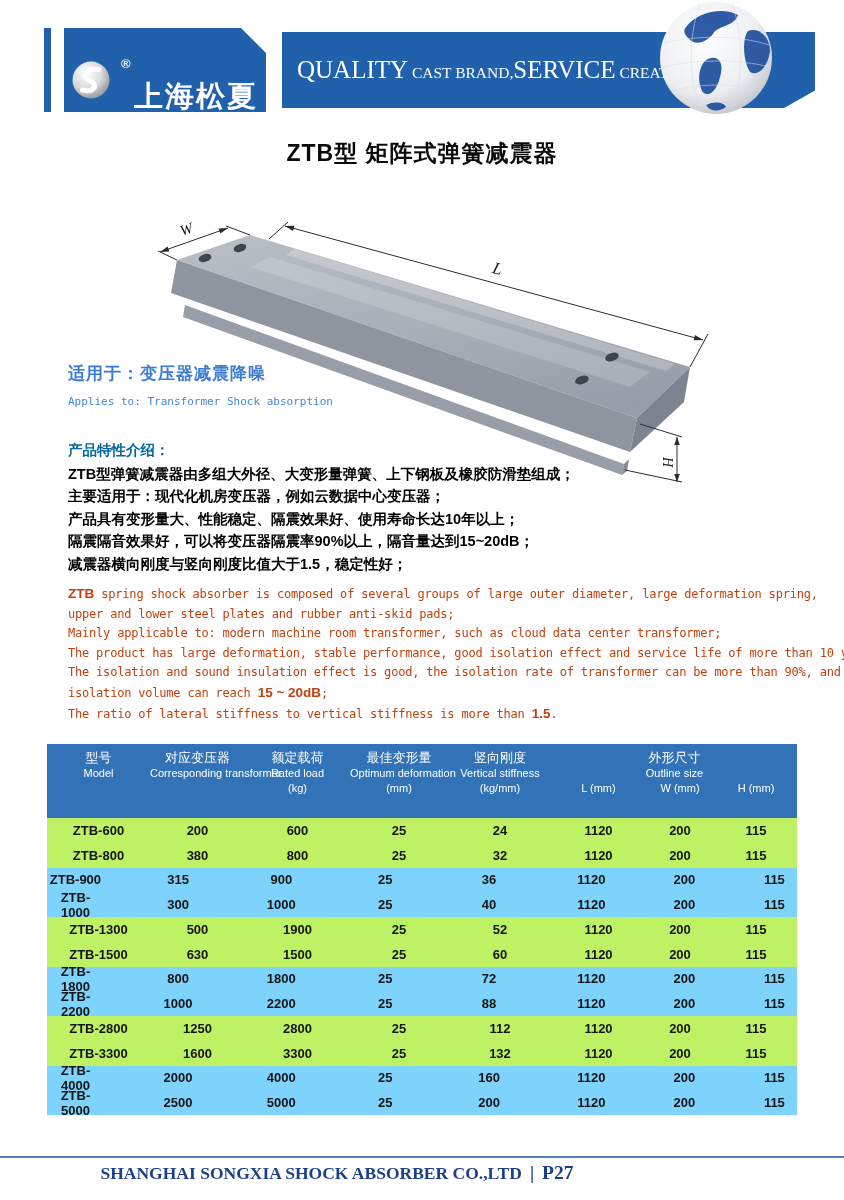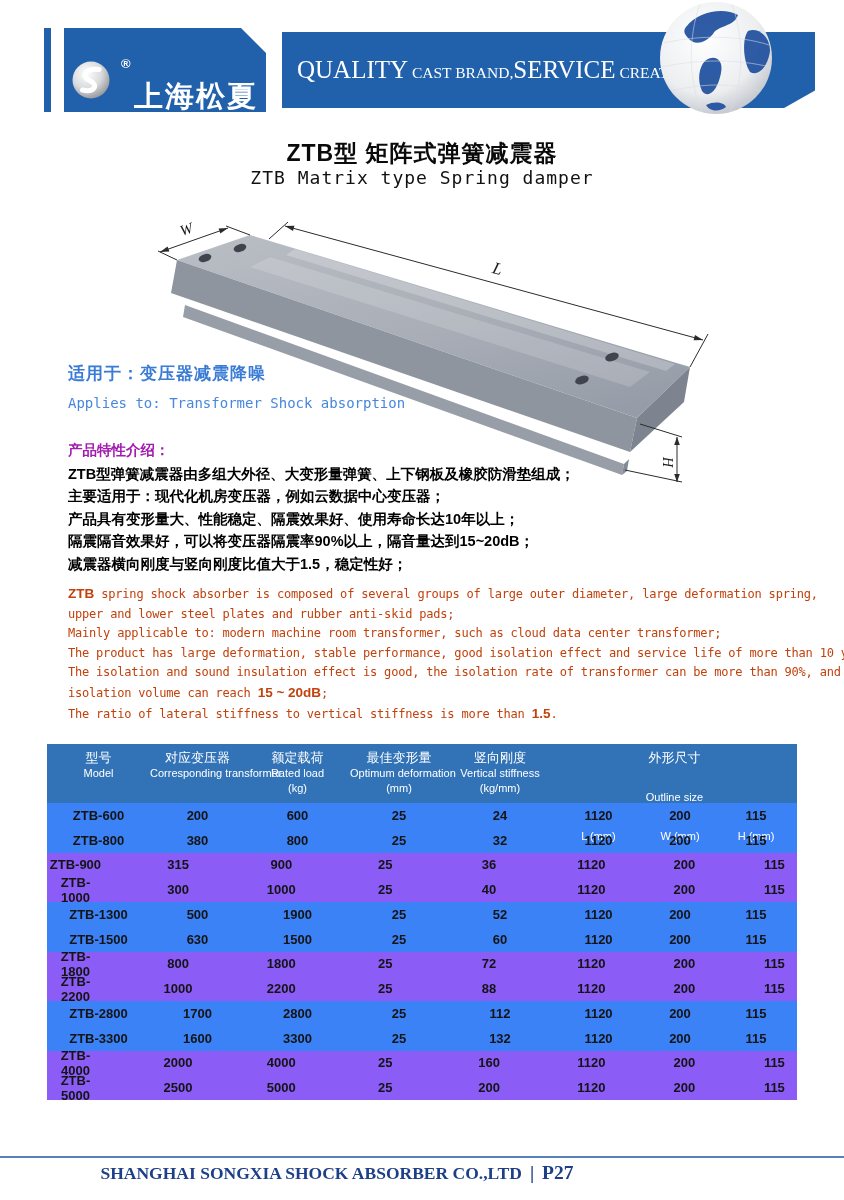--- a/index.html
+++ b/index.html
@@ -27,46 +27,46 @@
             font-size:23px;font-weight:bold;color:#0a0a0a;letter-spacing:1px;}
   .title-en{position:absolute;left:0;top:167px;width:844px;text-align:center;
             font-family:"DejaVu Sans Mono","Liberation Mono",monospace;font-size:18px;color:#111;letter-spacing:1px;}
 
   
   .drawing{position:absolute;left:130px;top:212px;width:590px;height:300px;}
 
   
   .applies-zh{position:absolute;left:68px;top:362px;font-size:17px;font-weight:bold;color:#3a7bd5;
               font-family:"Liberation Serif","DejaVu Serif",serif;letter-spacing:1px;}
-  .applies-en{position:absolute;left:68px;top:395px;font-size:14px;color:#4787dd;
+  .applies-en{position:absolute;left:68px;top:395px;font-size:11px;color:#4787dd;
               font-family:"DejaVu Sans Mono","Liberation Mono",monospace;}
 
   
-  .feat-head{position:absolute;left:68px;top:441px;font-size:14.5px;font-weight:bold;color:#a21caf;}
+  .feat-head{position:absolute;left:68px;top:441px;font-size:14.5px;font-weight:bold;color:#0369a1;}
   .feat-cn{position:absolute;left:68px;top:463px;width:700px;}
   .feat-cn div{font-size:14.5px;font-weight:bold;color:#000;line-height:22.4px;white-space:nowrap;}
   .feat-en{position:absolute;left:68px;top:584px;width:760px;}
   .en-line{font-family:"DejaVu Sans Mono","Liberation Mono",monospace;font-size:12px;color:#c2410c;
            line-height:19.6px;white-space:nowrap;letter-spacing:-0.2px;}
   .bseg{font-family:"Liberation Sans","DejaVu Sans",sans-serif;font-weight:bold;font-size:13.5px;letter-spacing:0;}
 
   
   .spec-table{position:absolute;left:47px;top:744px;width:750px;}
-  .thead{display:flex;height:59px;background:#3273b7;color:#fff;}
+  .thead{display:flex;height:74px;background:#3273b7;color:#fff;}
   .hcol,.hgroup{display:flex;flex-direction:column;justify-content:flex-start;padding-top:6px;box-sizing:border-box;}
   .hzh{font-size:13px;line-height:16px;text-align:center;white-space:nowrap;}
   .hen{font-size:11px;line-height:15px;text-align:center;white-space:nowrap;}
   .hunit{font-size:11px;line-height:15px;text-align:center;white-space:nowrap;}
-  .hgroup{width:245px;gap:24px;}
+  .hgroup{width:245px;}
   .hsub{display:flex;}
   .hsub span{font-size:11px;line-height:15px;text-align:center;}
   .c1{width:103px;}.c2{width:95px;}.c3{width:105px;}.c4{width:98px;}
   .c5{width:104px;}.c6{width:93px;}.c7{width:70px;}.c8{width:82px;}
-  .trow{display:flex;height:24.75px;align-items:center;background:#3b82f6;}
-  .trow.shaded{background:#8b5cf6;gap:48px;}
+  .trow{display:flex;height:24.75px;align-items:center;background:#bef264;}
+  .trow.shaded{background:#7dd3fc;gap:48px;}
   .trow span{display:block;text-align:center;font-size:13px;font-weight:bold;color:#141414;}
 
   
   .footer-line{position:absolute;left:0;top:1156px;width:844px;height:2px;background:#5580bc;}
   .footer{position:absolute;left:0;top:1162px;width:674px;text-align:center;color:#1c3f87;
           font-family:"Liberation Serif","DejaVu Serif",serif;font-weight:bold;font-size:17.5px;}
   .fdiv{padding:0 8px;font-size:19px;}
   .fpage{font-size:19.5px;}
 </style>
 </head>
@@ -116,21 +116,20 @@
     <g stroke="#dadde2" stroke-width="0.8" fill="none" opacity="0.7">
       <path d="M6,42 C40,34 80,34 111,44"></path>
       <path d="M4,66 C40,58 80,58 112,66"></path>
       <path d="M14,90 C44,82 76,82 102,90"></path>
       <path d="M42,3 C30,36 30,80 44,111"></path>
       <path d="M74,3 C86,36 86,80 72,111"></path>
     </g>
   </svg>
 
   <div class="title-zh">ZTB型 矩阵式弹簧减震器</div>
-  <div class="title-en">ZTB Matrix type Spring damper</div>
 
   <svg class="drawing" viewBox="0 0 590 300">
     <defs>
       <linearGradient id="topg" x1="0" y1="0" x2="0.8" y2="1">
         <stop offset="0%" stop-color="#babec5"></stop>
         <stop offset="55%" stop-color="#a9aeb7"></stop>
         <stop offset="100%" stop-color="#979da8"></stop>
       </linearGradient>
     </defs>
 
@@ -309,21 +308,21 @@
           <span class="c2">1000</span>
           <span class="c3">2200</span>
           <span class="c4">25</span>
           <span class="c5">88</span>
           <span class="c6">1120</span>
           <span class="c7">200</span>
           <span class="c8">115</span>
         </div>
         <div class="trow">
           <span class="c1">ZTB-2800</span>
-          <span class="c2">1700</span>
+          <span class="c2">1250</span>
           <span class="c3">2800</span>
           <span class="c4">25</span>
           <span class="c5">112</span>
           <span class="c6">1120</span>
           <span class="c7">200</span>
           <span class="c8">115</span>
         </div>
         <div class="trow">
           <span class="c1">ZTB-3300</span>
           <span class="c2">1600</span>

